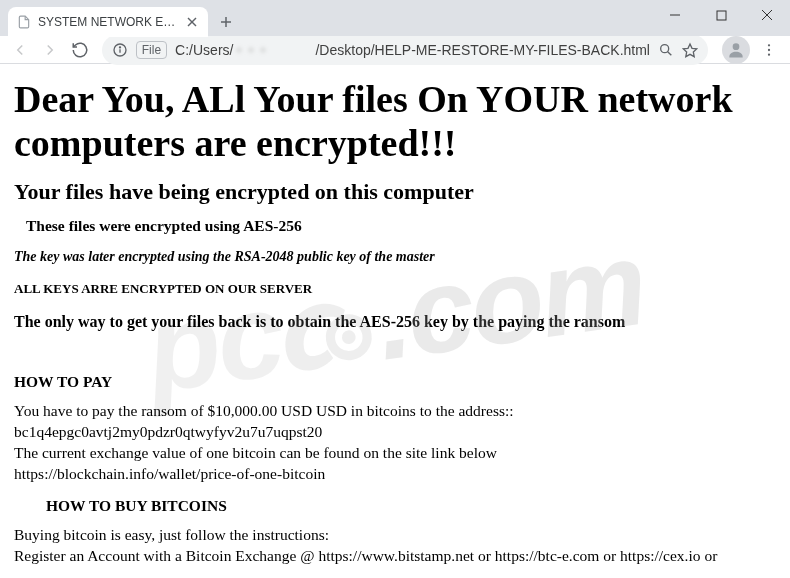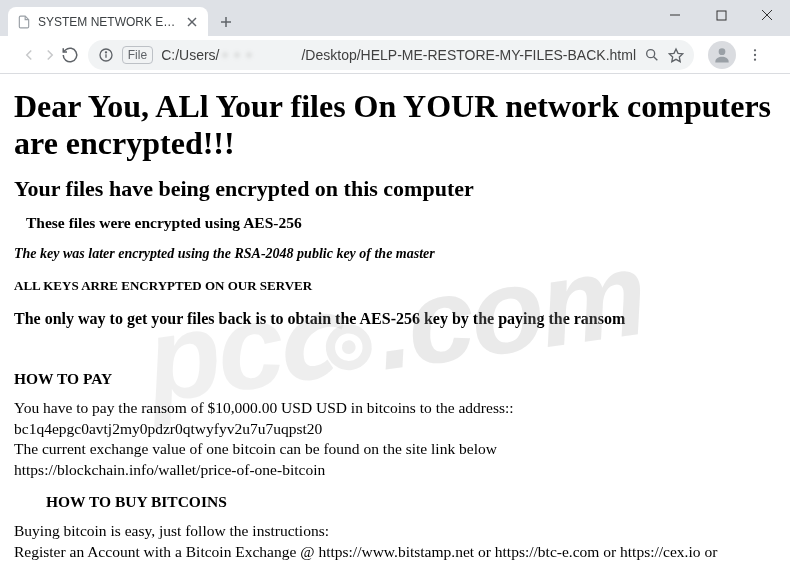--- a/index.html
+++ b/index.html
@@ -48,26 +48,26 @@
     .win-controls {
       position:absolute; right:0; top:0; height:30px; display:flex;
     }
     .win-btn {
       width: 46px; height:30px;
       display:flex;align-items:center;justify-content:center;
       cursor:pointer;
     }
     
     .toolbar {
-      height: 38px;
+      height: 28px;
       background:#fff;
       border-bottom:1px solid #dadce0;
       display:flex;
       align-items:center;
-      padding: 0 20px;
+      padding: 0 6px;
       gap: 2px;
     }
     .nav-btn {
       width:30px;height:30px;border-radius:50%;
       display:flex;align-items:center;justify-content:center;
       color:#5f6368;
     }
     .nav-btn.disabled svg { opacity:.35; }
     .addressbar {
       flex:1;
@@ -107,21 +107,21 @@
     
     .content {
       padding: 10px 14px;
       font-family: "Times New Roman", Times, serif;
       color:#000;
       position: relative;
       height: calc(578px - 36px - 38px);
       overflow:hidden;
     }
     .content h1 {
-      font-size: 32px;
+      font-size: 38px;
       font-weight: bold;
       margin: 4px 0 14px 0;
       line-height:1.15;
     }
     .content h2 {
       font-size: 22px;
       font-weight:bold;
       margin: 6px 0 12px 0;
     }
     .content h3 {

